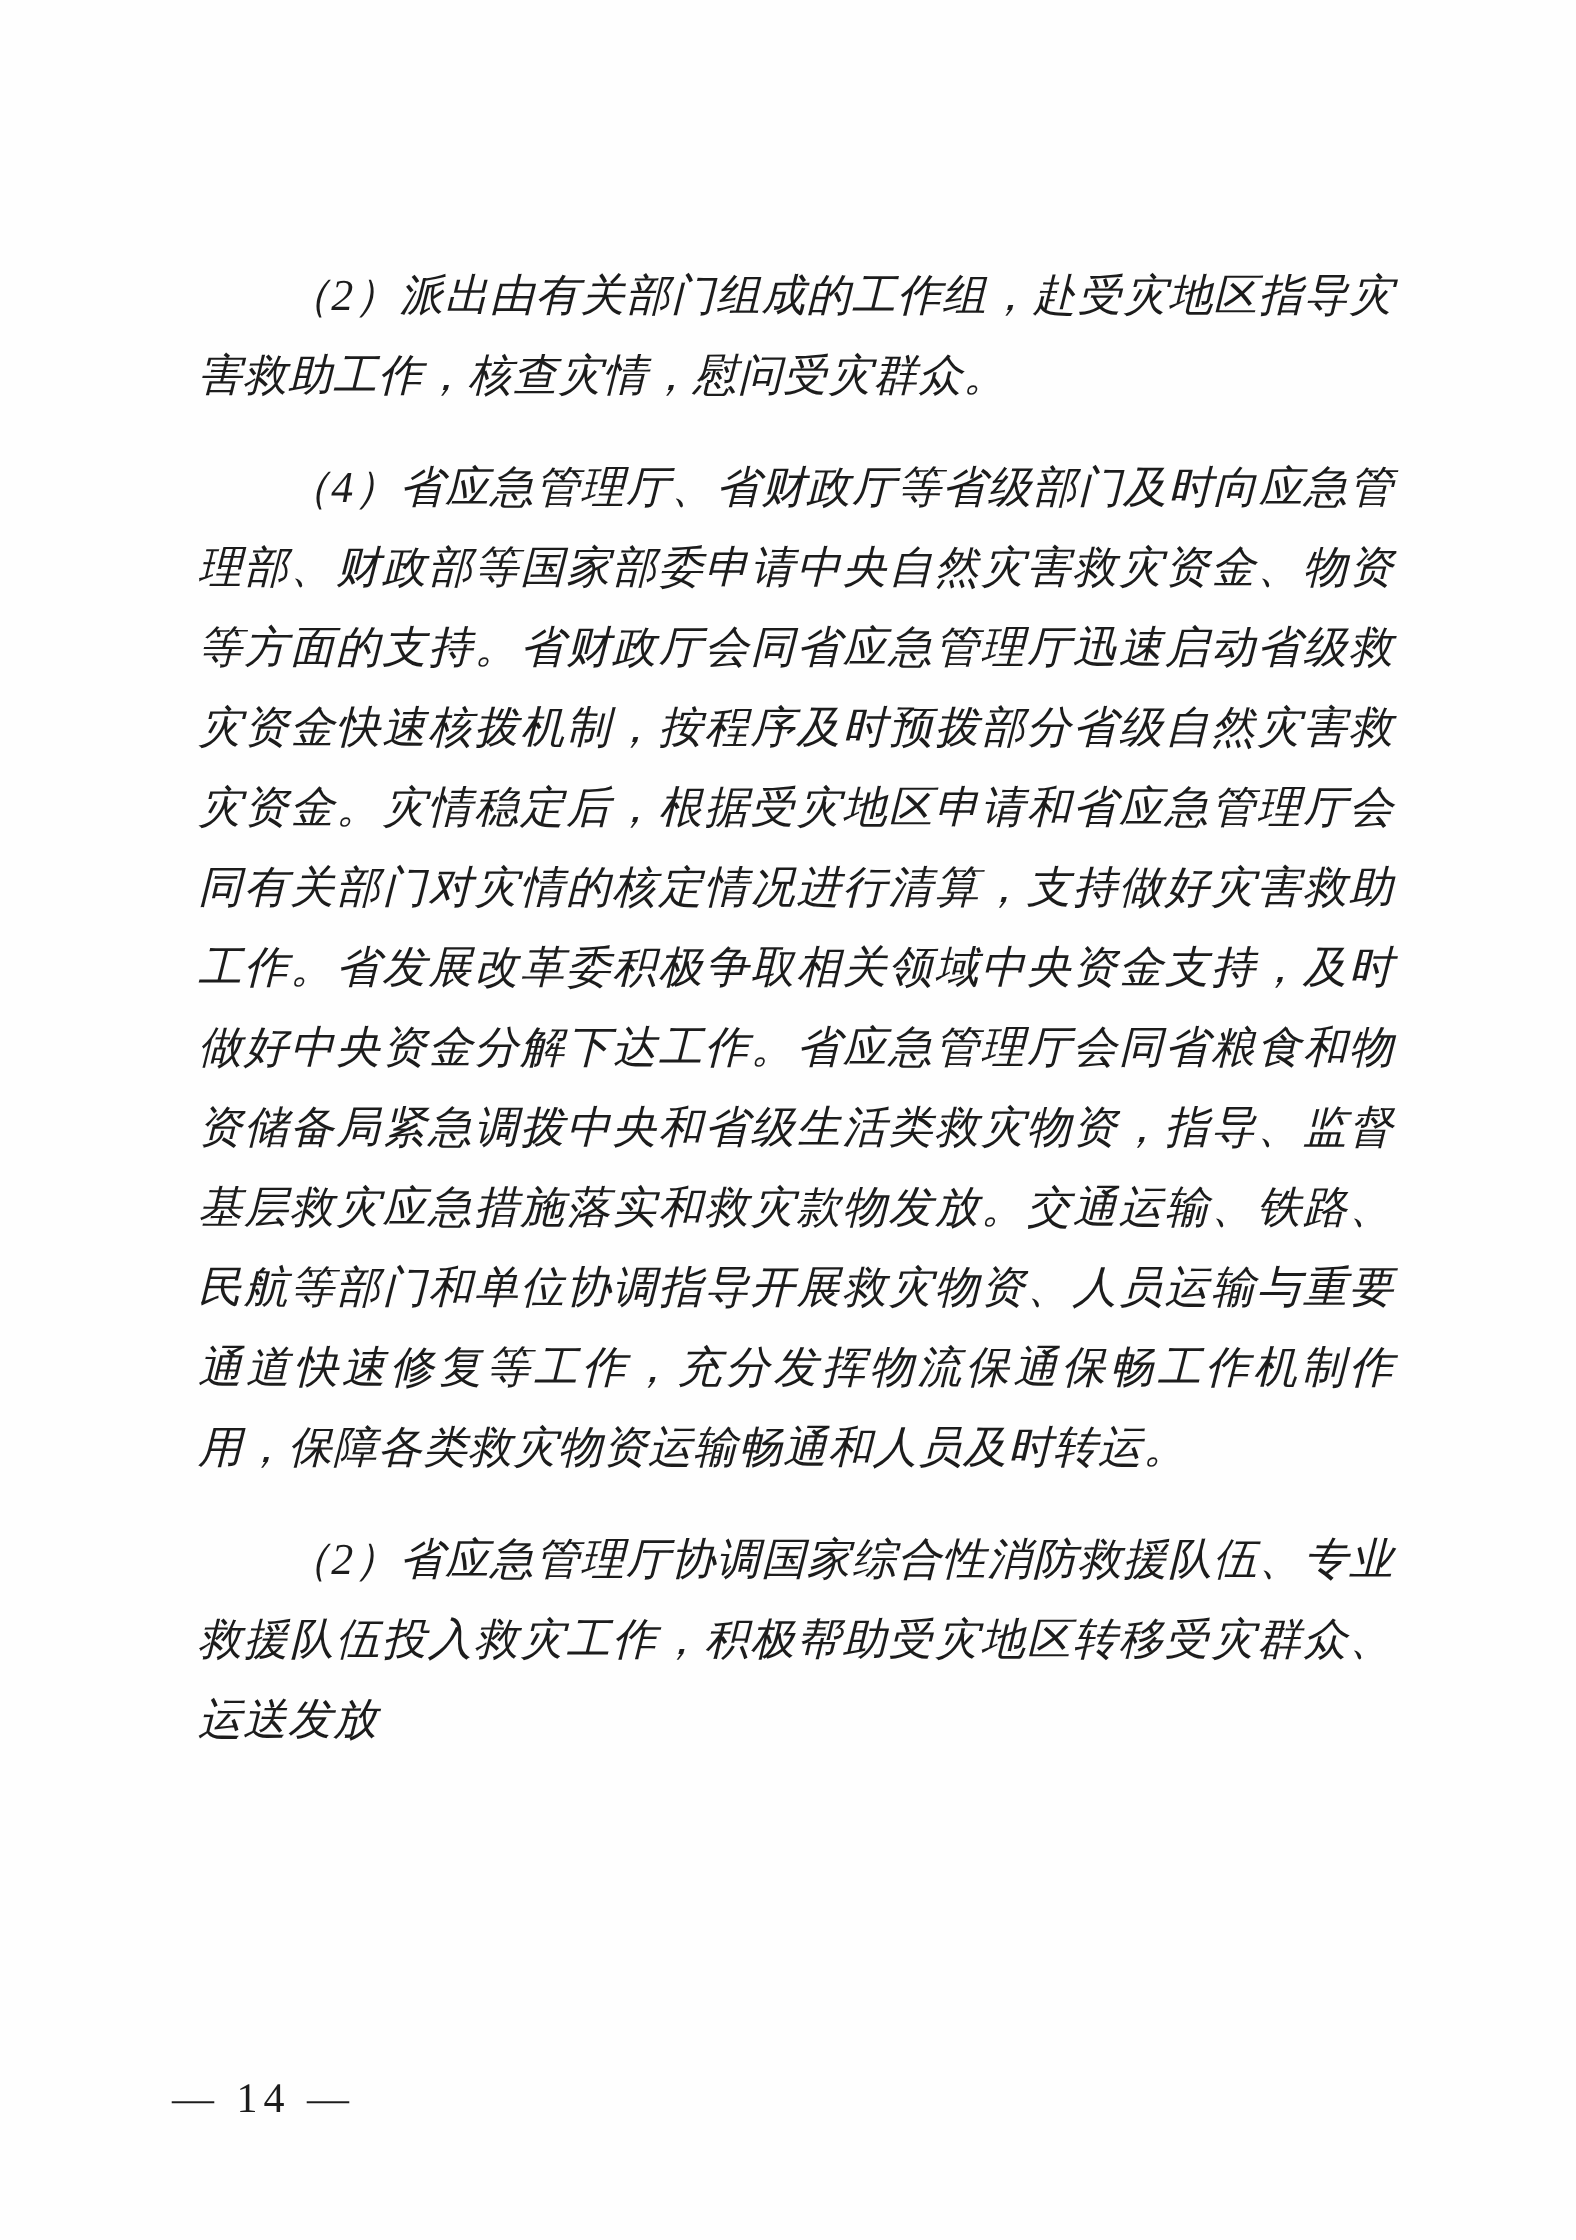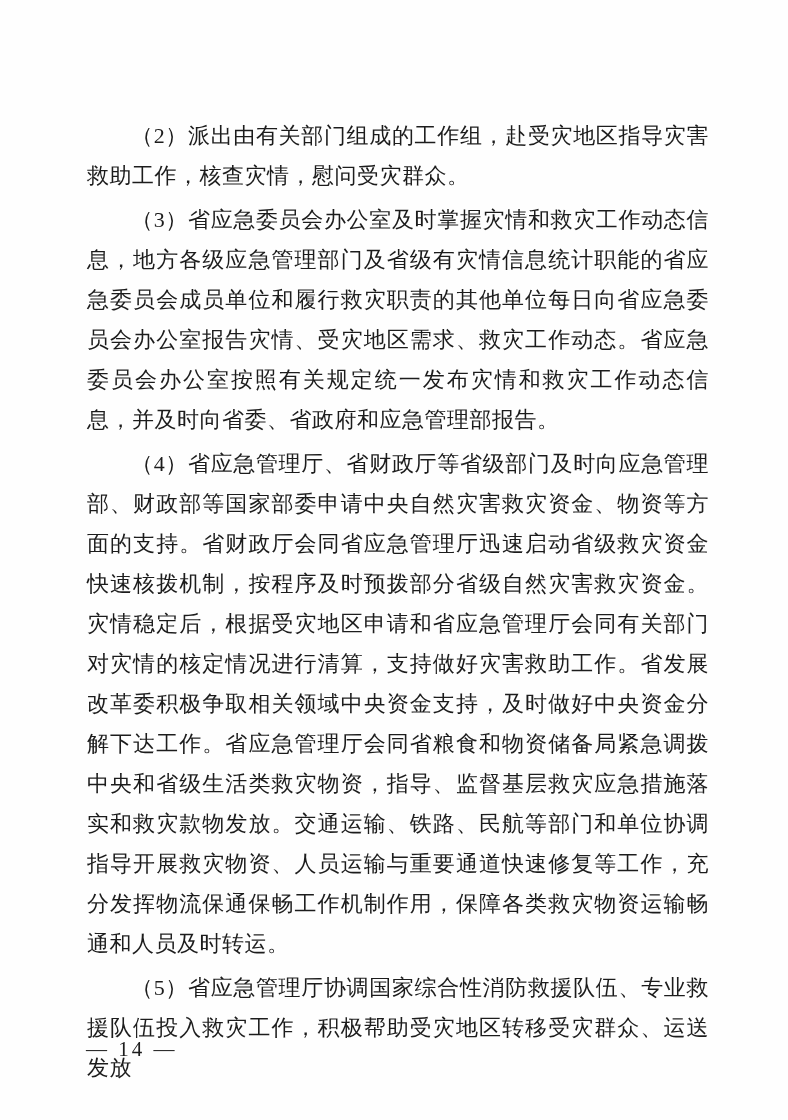--- a/index.html
+++ b/index.html
@@ -19,39 +19,39 @@
     position: absolute;
     left: 83px;
     top: 112px;
     width: 630px;
     color: #1c1c1c;
     font-size: 22px;
     line-height: 40px;
     text-align: justify;
   }
   .para {
-    margin: 4px;
+    margin: 16px;
     padding: 0;
     text-indent: 2em;
     letter-spacing: 0.5px;
+    font-style: italic;
   }
   .page-footer {
     position: absolute;
     left: 86px;
     top: 1034px;
     color: #1c1c1c;
     font-size: 21px;
     line-height: 30px;
     letter-spacing: 3px;
   }
 </style>
 </head>
 <body>
 
 <div class="page">
   <div class="doc-body">
     <p class="para">（2）派出由有关部门组成的工作组，赴受灾地区指导灾害救助工作，核查灾情，慰问受灾群众。</p>
-    <p class="para">（3）省应急委员会办公室及时掌握灾情和救灾工作动态信息，地方各级应急管理部门及省级有灾情信息统计职能的省应急委员会成员单位和履行救灾职责的其他单位每日向省应急委员会办公室报告灾情、受灾地区需求、救灾工作动态。省应急委员会办公室按照有关规定统一发布灾情和救灾工作动态信息，并及时向省委、省政府和应急管理部报告。</p>
     <p class="para">（4）省应急管理厅、省财政厅等省级部门及时向应急管理部、财政部等国家部委申请中央自然灾害救灾资金、物资等方面的支持。省财政厅会同省应急管理厅迅速启动省级救灾资金快速核拨机制，按程序及时预拨部分省级自然灾害救灾资金。灾情稳定后，根据受灾地区申请和省应急管理厅会同有关部门对灾情的核定情况进行清算，支持做好灾害救助工作。省发展改革委积极争取相关领域中央资金支持，及时做好中央资金分解下达工作。省应急管理厅会同省粮食和物资储备局紧急调拨中央和省级生活类救灾物资，指导、监督基层救灾应急措施落实和救灾款物发放。交通运输、铁路、民航等部门和单位协调指导开展救灾物资、人员运输与重要通道快速修复等工作，充分发挥物流保通保畅工作机制作用，保障各类救灾物资运输畅通和人员及时转运。</p>
-    <p class="para">（5）省应急管理厅协调国家综合性消防救援队伍、专业救援队伍投入救灾工作，积极帮助受灾地区转移受灾群众、运送发放</p>
+    <p class="para">（2）省应急管理厅协调国家综合性消防救援队伍、专业救援队伍投入救灾工作，积极帮助受灾地区转移受灾群众、运送发放</p>
   </div>
   <div class="page-footer">— 14 —</div>
 </div>
 
 </body></html>

